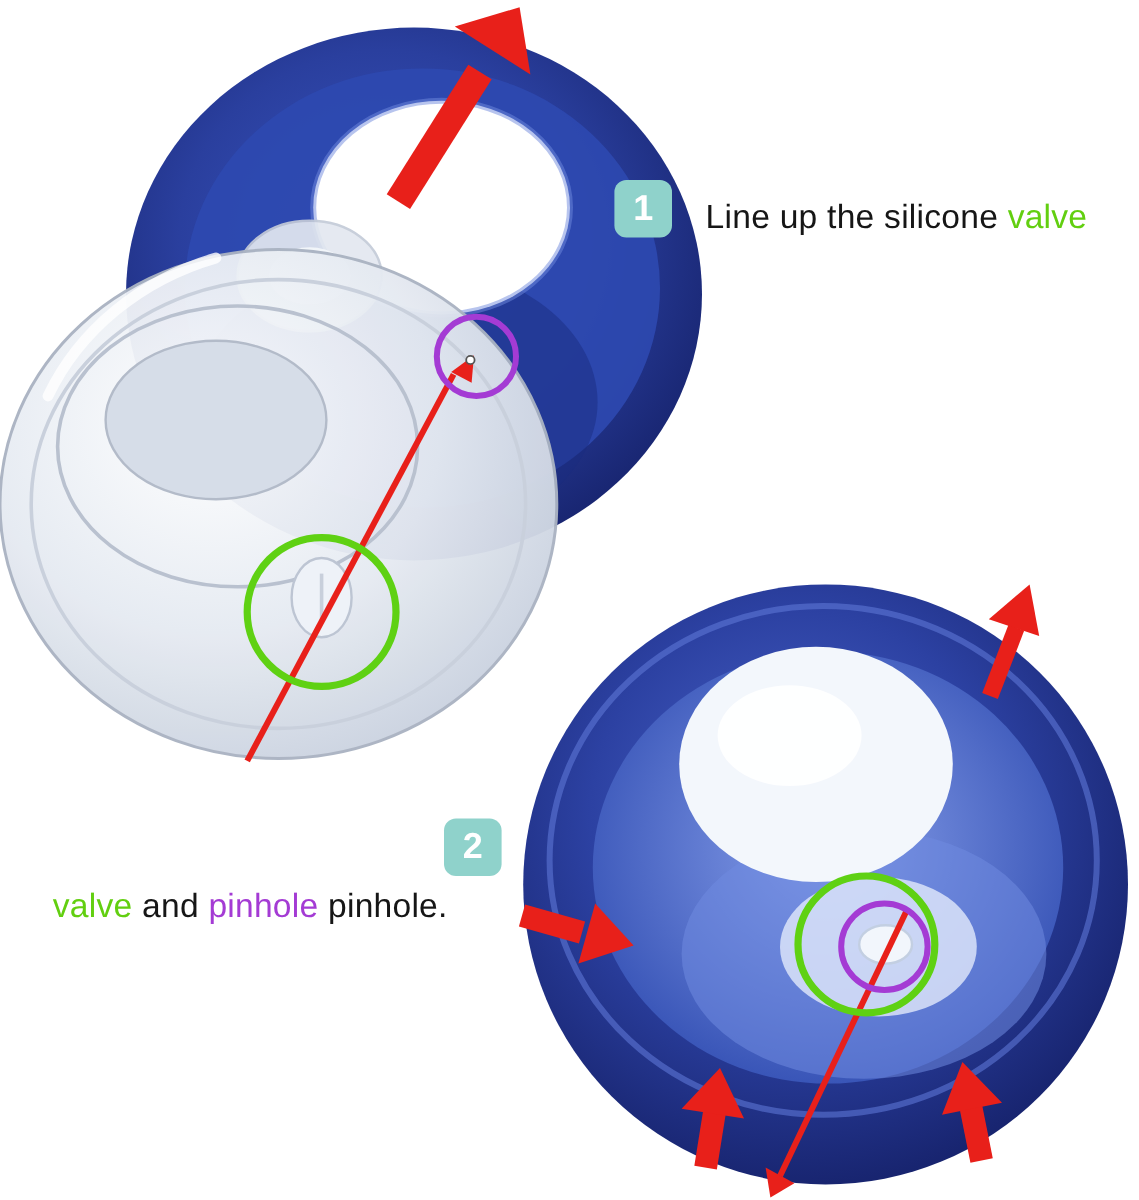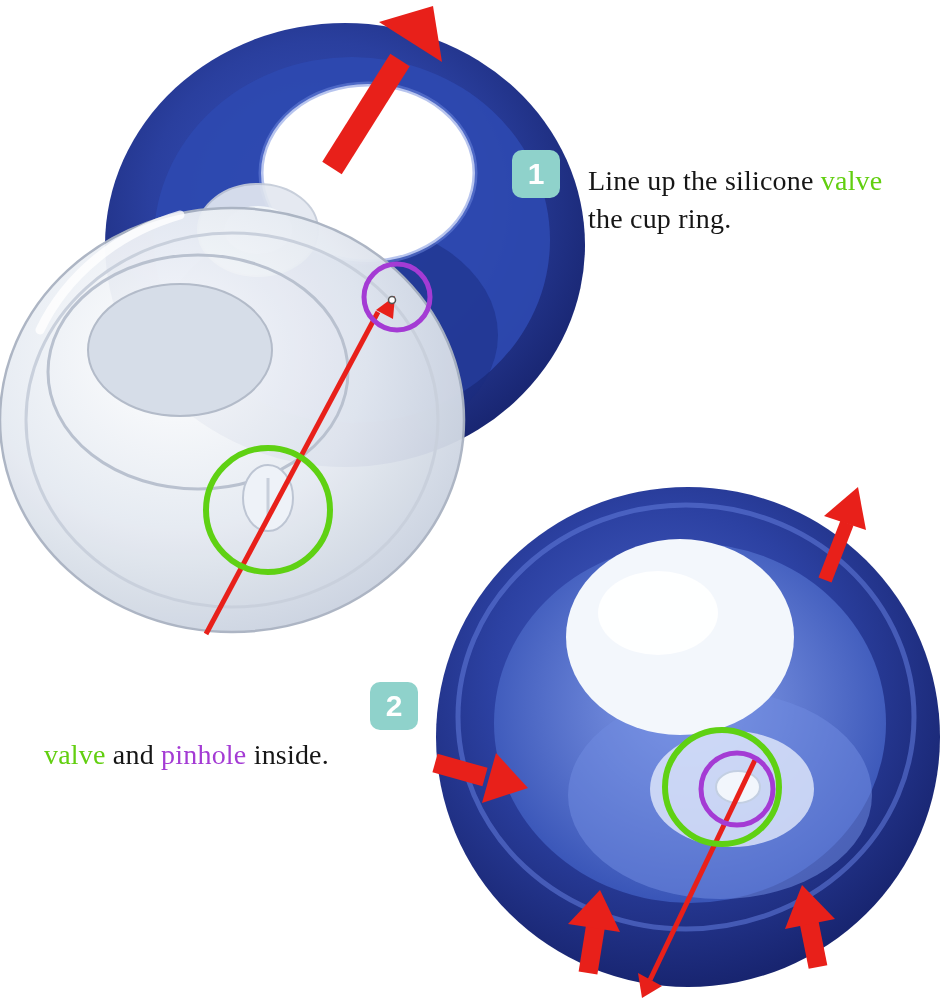--- a/index.html
+++ b/index.html
@@ -8,21 +8,21 @@
   .page { position:relative; width:949px; height:1000px; background:#ffffff; }
   .illus { position:absolute; }
   .illus-top { left:0; top:0; }
   .illus-bottom { left:410px; top:465px; }
   .badge { position:absolute; width:48px; height:48px; border-radius:10px;
            background:#8fd2cb; display:flex; align-items:center; justify-content:center;
            color:#ffffff; font-size:30px; font-weight:600; }
   .badge-1 { left:512px; top:150px; }
   .badge-2 { left:370px; top:682px; }
   .steptext { position:absolute; font-size:28px; line-height:38px; color:#161616;
-              letter-spacing:0.2px; white-space:nowrap;font-family:Liberation Serif, serif; }
+              letter-spacing:0.2px; white-space:nowrap; }
   .steptext-1 { left:588px; top:162px; }
   .steptext-2 { left:44px; top:736px; }
   .green  { color:#62cf10; }
   .purple { color:#a43bd4; }
 </style>
 </head>
 <body>
 
 <div class="page">
 
@@ -119,23 +119,22 @@
       <line x1="415" y1="115" x2="437" y2="58" stroke="#e8201a" stroke-width="14"></line>
       <polygon points="448,22 456,65 414,51" fill="#e8201a"></polygon>
     </g>
   </svg>
 
   <div class="badge badge-1">
     <span>1</span>
   </div>
   <div class="steptext steptext-1">
     <div><span>Line up the silicone </span><span class="green">valve</span></div>
-    <div><span>the cup ring.</span></div>
   </div>
 
   <div class="badge badge-2">
     <span>2</span>
   </div>
   <div class="steptext steptext-2">
-    <div><span class="green">valve</span><span> and </span><span class="purple">pinhole</span><span> inside.</span></div>
+    <div><span class="green">valve</span><span> and </span><span class="purple">pinhole</span><span> pinhole.</span></div>
   </div>
 
 </div>
 
 </body></html>

